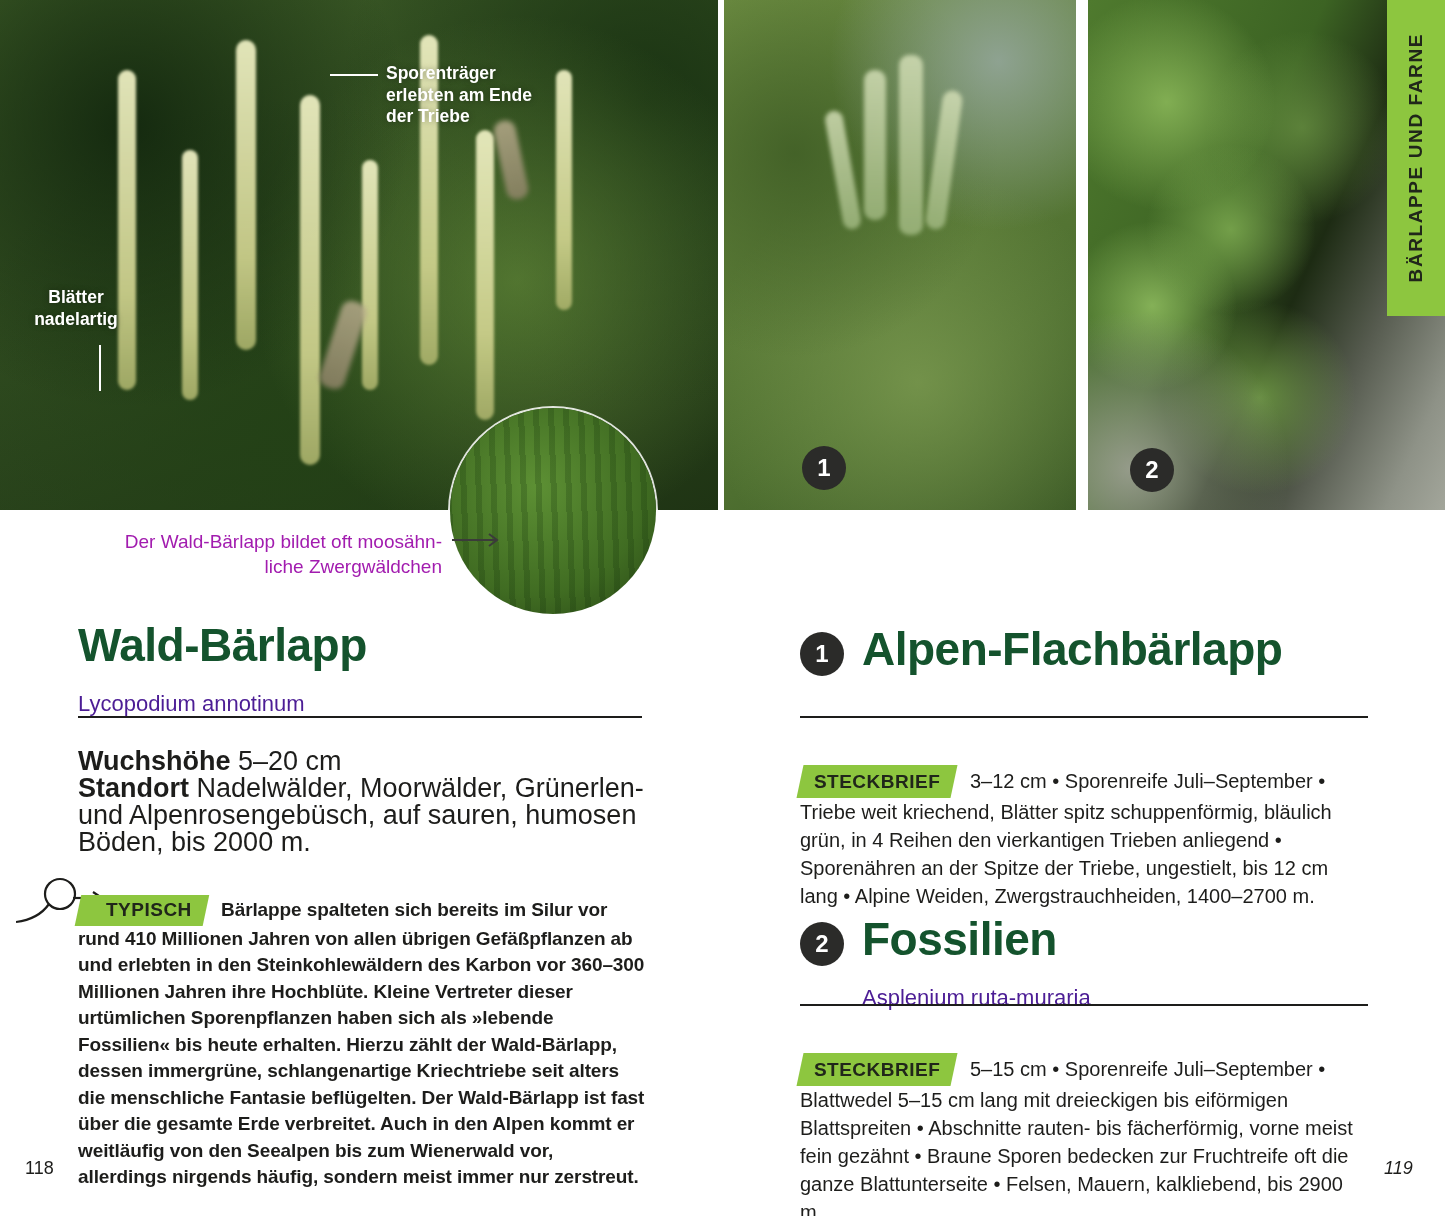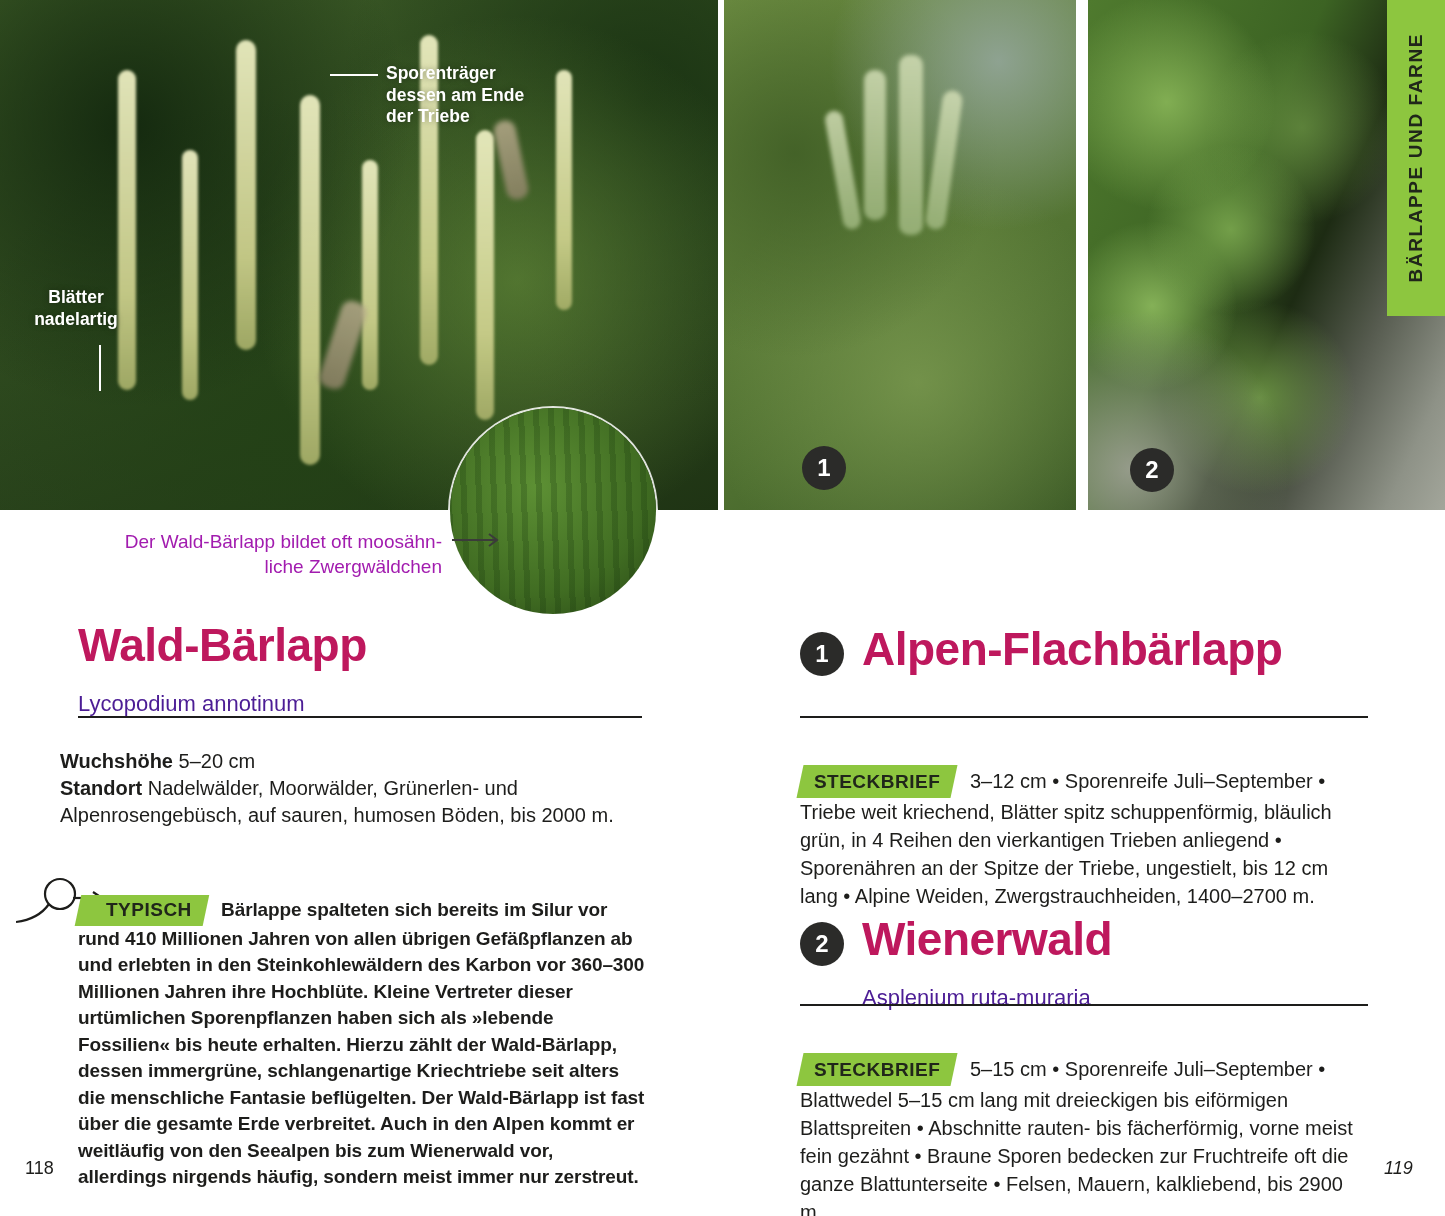--- a/index.html
+++ b/index.html
@@ -55,24 +55,24 @@
   .anno-leader-v{position:absolute;width:2px;background:#ffffff;}
   .num-badge{position:absolute;width:44px;height:44px;border-radius:50%;background:#2b2b29;
     color:#ffffff;font-size:24px;font-weight:700;display:flex;align-items:center;justify-content:center;}
   
   .photo-caption{position:absolute;left:70px;top:529px;width:372px;text-align:right;
     color:#a21caf;font-size:19px;line-height:25px;}
   .caption-arrow{position:absolute;left:452px;top:533px;}
   
   .article-head{position:absolute;display:flex;gap:18px;align-items:flex-start;}
   .head-badge{position:static;flex:none;margin-top:6px;}
-  .plant-title{margin:0;font-size:46px;line-height:1.02;font-weight:700;letter-spacing:-.5px;color:#be185d;}
+  .plant-title{margin:0;font-size:46px;line-height:1.02;font-weight:700;letter-spacing:-.5px;color:#14532d;}
   .latin{margin:22px 0 0 0;font-size:22px;color:#4c1d95;}
   .rule{position:absolute;height:0;border-top:2px solid #1d1d1b;}
-  .facts{position:absolute;left:60px;top:748px;width:566px;font-size:20px;line-height:27px;}
+  .facts{position:absolute;left:78px;top:748px;width:566px;font-size:27px;line-height:27px;}
   .facts b{font-weight:700;}
   .typisch{position:absolute;left:78px;top:876px;width:568px;font-size:19px;font-weight:700;
     line-height:26.5px;letter-spacing:-.1px;}
   .tag{display:inline-block;background:#8dc63f;transform:skewX(-12deg);margin-right:10px;
     padding:2px 14px;vertical-align:baseline;}
   .tag > span{display:inline-block;transform:skewX(12deg);font-weight:700;font-size:19px;
     letter-spacing:.5px;color:#20261a;}
   .tag-typisch{padding-left:28px;}
   .steckbrief{position:absolute;width:570px;font-size:20px;line-height:28px;font-weight:400;}
   .doodle{position:absolute;left:16px;top:868px;}
@@ -109,21 +109,21 @@
 
   <div class="chapter-tab">
     <span>BÄRLAPPE UND FARNE</span>
   </div>
 
   <div class="inset-circle"></div>
 
   <div class="anno-leader-h" style="left:330px;top:74px;width:48px;"></div>
   <div class="photo-anno" style="left:386px;top:63px;">
     <div>Sporenträger</div>
-    <div>dessen am Ende</div>
+    <div>erlebten am Ende</div>
     <div>der Triebe</div>
   </div>
   <div class="photo-anno" style="left:30px;top:287px;width:92px;text-align:center;">
     <div>Blätter</div>
     <div>nadelartig</div>
   </div>
   <div class="anno-leader-v" style="left:99px;top:345px;height:46px;"></div>
 
   <div class="num-badge" style="left:802px;top:446px;">
     <span>1</span>
@@ -191,21 +191,21 @@
       <span>STECKBRIEF</span>
     </span>
     <span>3–12 cm • Sporenreife Juli–September • Triebe weit kriechend, Blätter spitz schuppenförmig, bläulich grün, in 4 Reihen den vierkantigen Trieben anliegend • Sporenähren an der Spitze der Triebe, ungestielt, bis 12 cm lang • Alpine Weiden, Zwergstrauchheiden, 1400–2700 m.</span>
   </p>
 
   <div class="article-head" style="left:800px;top:916px;">
     <div class="num-badge head-badge">
       <span>2</span>
     </div>
     <div>
-      <h1 class="plant-title">Wienerwald</h1>
+      <h1 class="plant-title">Fossilien</h1>
       <p class="latin">Asplenium ruta-muraria</p>
     </div>
   </div>
   <div class="rule" style="left:800px;top:1004px;width:568px;"></div>
 
   <p class="steckbrief" style="left:800px;top:1033px;">
     <span class="tag">
       <span>STECKBRIEF</span>
     </span>
     <span>5–15 cm • Sporenreife Juli–September • Blattwedel 5–15 cm lang mit dreieckigen bis eiförmigen Blattspreiten • Abschnitte rauten- bis fächerförmig, vorne meist fein gezähnt • Braune Sporen bedecken zur Fruchtreife oft die ganze Blattunterseite • Felsen, Mauern, kalkliebend, bis 2900 m.</span>

